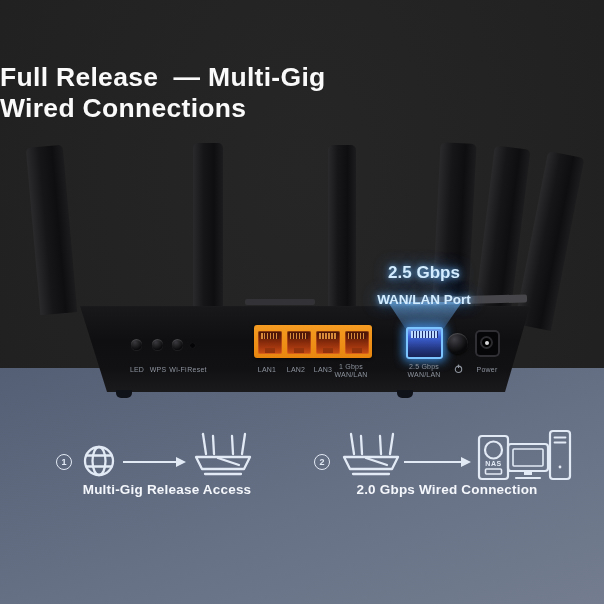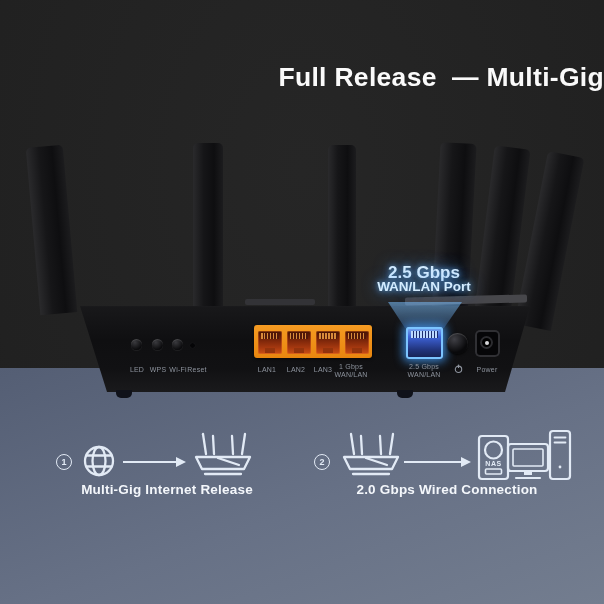--- a/index.html
+++ b/index.html
@@ -3,21 +3,21 @@
 <meta charset="utf-8">
 <style>
   html,body{margin:0;padding:0;background:#111;}
   .stage{position:relative;width:604px;height:604px;overflow:hidden;
          font-family:"Liberation Sans",sans-serif;
          background:radial-gradient(ellipse at 50% 28%,#262626 0%,#212121 75%,#1e1e1e 100%);}
   
   .bg-bottom{position:absolute;left:0;top:368px;width:604px;height:236px;
              background:linear-gradient(160deg,#545e74 0%,#677186 55%,#737d8f 100%);}
   
-  .title{position:absolute;top:62px;left:0;width:604px;text-align:right;
+  .title{position:absolute;top:62px;left:0;width:604px;text-align:left;
          color:#fafafa;font-weight:bold;font-size:26.5px;line-height:31px;
          letter-spacing:.3px;}
   .title div{white-space:pre;}
   
   .ant{position:absolute;border-radius:5px 5px 0 0;
        background:linear-gradient(90deg,#2a2a2c 0%,#161618 35%,#0e0e10 70%,#1c1c1e 100%);}
   .a1{left:33px;top:146px;width:37px;height:168px;transform:rotate(-5deg);}
   .a2{left:193px;top:143px;width:30px;height:170px;}
   .a3{left:328px;top:145px;width:28px;height:170px;}
   .a4{left:436px;top:143px;width:36px;height:176px;transform:rotate(3deg);}
@@ -59,21 +59,21 @@
         clip-path:polygon(0 0,74px 0,56px 26px,17px 26px);}
   .bport{position:absolute;left:406px;top:327px;width:37px;height:32px;border-radius:3px;
          background:linear-gradient(180deg,#7fb0f2 0%,#3e63d8 30%,#22357e 70%,#151f4b 100%);
          box-shadow:0 0 10px 3px rgba(70,160,255,.75),inset 0 0 0 2px #7cc4ff;}
   .bport:before{content:"";position:absolute;left:5px;right:5px;top:4px;height:7px;
          background:repeating-linear-gradient(90deg,#bcd9ff 0 1.5px,#1d2c6e 1.5px 3px);}
   
   .co{position:absolute;left:424px;transform:translateX(-50%);font-weight:bold;
       color:#d3ecff;white-space:nowrap;
       text-shadow:0 0 6px rgba(110,190,255,.95),0 0 16px rgba(70,150,255,.8);}
-  .co1{top:263px;font-size:17px;} .co2{top:279px;font-size:13.5px;}
+  .co1{top:263px;font-size:17px;} .co2{top:292px;font-size:13.5px;}
   
   .knob{position:absolute;left:447px;top:333px;width:21px;height:21px;border-radius:50%;
         background:radial-gradient(circle at 35% 30%,#404046,#09090b 65%);
         box-shadow:0 1px 2px rgba(0,0,0,.8),inset 0 1px 1px rgba(255,255,255,.18);}
   .jack{position:absolute;left:475px;top:330px;width:25px;height:27px;border-radius:5px;
         background:#060608;box-shadow:inset 0 0 0 2px #303034;}
   .jack-ring{position:absolute;left:5px;top:6px;width:13px;height:13px;border-radius:50%;
         background:#000;box-shadow:inset 0 0 0 2px #2c2c30;}
   .jack-pin{position:absolute;left:5px;top:5px;width:4px;height:4px;border-radius:50%;background:#d7d7da;}
   .psym{position:absolute;left:454px;top:364px;width:9px;height:10px;}
@@ -93,20 +93,21 @@
 </style>
 </head>
 <body>
 
 <div class="stage">
 
   <div class="bg-bottom"></div>
 
   <div class="title">
     <div>Full Release  — Multi-Gig</div>
+    <div>Wired Connections</div>
   </div>
 
   <div>
     <div class="ant a1"></div>
     <div class="ant a2"></div>
     <div class="ant a3"></div>
     <div class="ant a4"></div>
     <div class="ant a5"></div>
     <div class="ant a6"></div>
 
@@ -176,21 +177,21 @@
   </svg>
   <svg class="fsvg router1" width="64" height="48" viewBox="0 0 64 48" fill="none" stroke="#e2eaf5" stroke-width="2.3" stroke-linecap="round" stroke-linejoin="round">
     <line x1="15" y1="24" x2="12" y2="4"></line>
     <line x1="23" y1="24" x2="22" y2="6"></line>
     <line x1="42" y1="24" x2="41" y2="6"></line>
     <line x1="51" y1="24" x2="54" y2="4"></line>
     <path d="M5,27 L59,27 L53,39 L11,39 Z"></path>
     <line x1="27" y1="28" x2="48" y2="35"></line>
     <line x1="14" y1="44" x2="50" y2="44"></line>
   </svg>
-  <div class="cap cap1">Multi-Gig Internet Release</div>
+  <div class="cap cap1">Multi-Gig Release Access</div>
 
   <div class="numcircle n2">2</div>
   <svg class="fsvg router2" width="64" height="48" viewBox="0 0 64 48" fill="none" stroke="#e2eaf5" stroke-width="2.3" stroke-linecap="round" stroke-linejoin="round">
     <line x1="15" y1="24" x2="12" y2="4"></line>
     <line x1="23" y1="24" x2="22" y2="6"></line>
     <line x1="42" y1="24" x2="41" y2="6"></line>
     <line x1="51" y1="24" x2="54" y2="4"></line>
     <path d="M5,27 L59,27 L53,39 L11,39 Z"></path>
     <line x1="27" y1="28" x2="48" y2="35"></line>
     <line x1="14" y1="44" x2="50" y2="44"></line>

